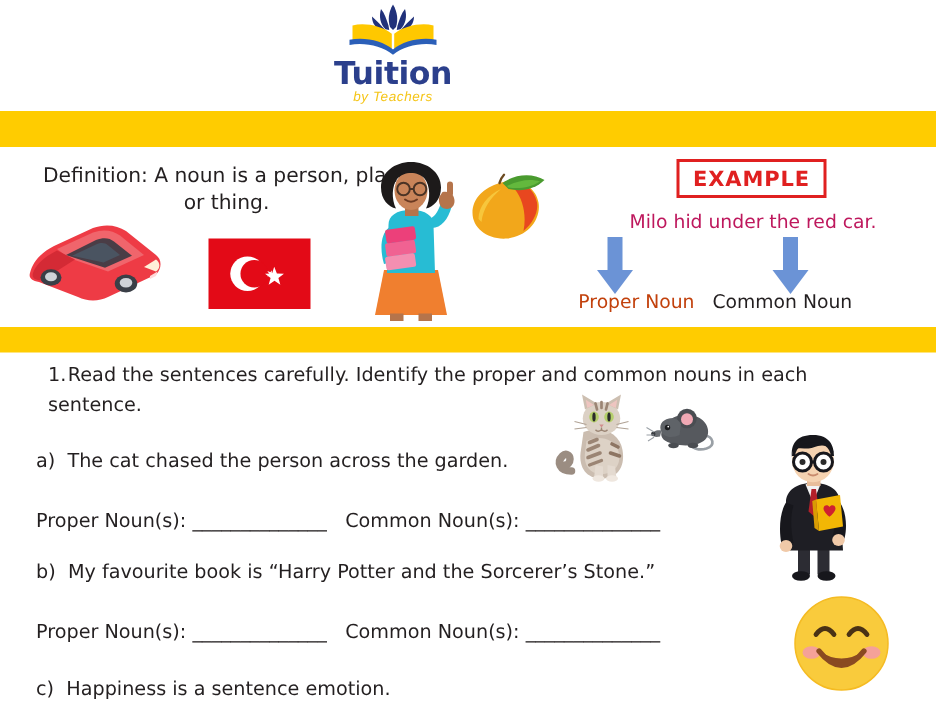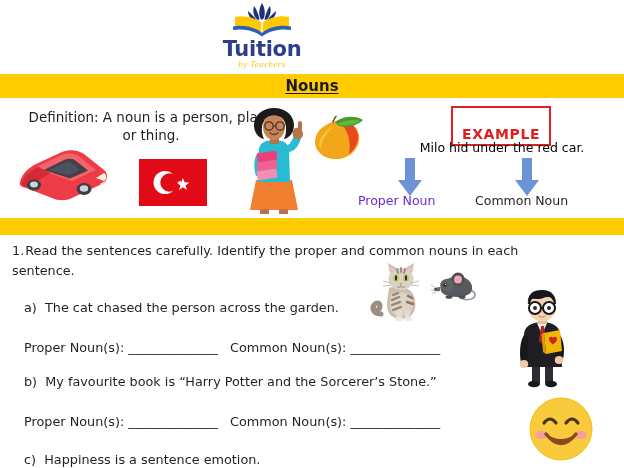--- a/index.html
+++ b/index.html
@@ -18,21 +18,21 @@
     position:absolute;left:0;top:2px;width:524px;height:72px;
     display:flex;flex-direction:column;align-items:center;justify-content:flex-start;
   }
   .logo-mark{width:66px;height:38px;position:relative;}
   .logo-text{
     font-family:"DejaVu Sans", sans-serif;
     font-weight:bold;font-size:21px;color:#2b3f8c;
     letter-spacing:-0.3px;line-height:1;margin-top:-1px;
   }
   .logo-sub{
-    font-family:Liberation Serif, serif;
+    font-family:Liberation Sans, sans-serif;
     font-style:italic;font-size:9px;color:#f5c518;
     line-height:1;margin-top:0px;letter-spacing:0.4px;
   }
 
   
   .bar{position:absolute;left:0;width:624px;background:#FFCC00;}
   .bar-title{top:74px;height:24px;}
   .bar-two{top:218px;height:17px;}
 
   .title-nouns{
@@ -55,45 +55,45 @@
   .flag-svg{position:absolute;left:139px;top:159px;width:68px;height:47px;}
   
   .teacher{position:absolute;left:232px;top:106px;width:84px;height:108px;}
   
   .mango{position:absolute;left:305px;top:112px;width:62px;height:52px;}
 
   
   .example-stamp{
     position:absolute;left:451px;top:106px;
     border:2px solid #e02020;
-    padding:18px 9px 2px 9px;
+    padding:4px 9px 2px 9px;
     color:#e02020;font-weight:bold;font-size:14px;
     font-family:"DejaVu Sans", sans-serif;
     letter-spacing:0.6px;
     line-height:1.15;
   }
   .example-sentence{
     position:absolute;left:381px;top:140px;width:242px;text-align:center;
-    font-size:12.5px;color:#000000;font-family:"DejaVu Sans", sans-serif;
+    font-size:12.5px;color:#be185d;font-family:"DejaVu Sans", sans-serif;
   }
   .arrow{position:absolute;width:26px;height:40px;}
   .arrow-proper{left:397px;top:158px;}
   .arrow-common{left:514px;top:158px;}
   .lbl-proper{
-    position:absolute;left:358px;top:193px;width:105px;text-align:left;
-    font-size:12.5px;color:#6d28d9;font-family:"DejaVu Sans", sans-serif;
+    position:absolute;left:358px;top:193px;width:105px;text-align:right;
+    font-size:12.5px;color:#c2410c;font-family:"DejaVu Sans", sans-serif;
   }
   .lbl-common{
     position:absolute;left:475px;top:193px;width:105px;text-align:left;
     font-size:12.5px;color:#231f20;font-family:"DejaVu Sans", sans-serif;
   }
 
   
   .q-num{
-    position:absolute;left:12px;top:241px;width:540px;
+    position:absolute;left:32px;top:241px;width:540px;
     font-size:12.8px;line-height:1.55;color:#231f20;
     font-family:"DejaVu Sans", sans-serif;
   }
   .q-num .num{margin-right:1px;}
   .q-num .body{display:inline;}
 
   .item{
     position:absolute;font-size:12.8px;line-height:1.5;color:#231f20;
     font-family:"DejaVu Sans", sans-serif;white-space:nowrap;
   }
@@ -134,21 +134,20 @@
         <path d="M60 15 C52 13 41 15 33.8 20.5 L33.8 31.5 C41 26.5 52 24.5 60 26 Z" fill="#FFC800"></path>
 
         <path d="M4 24.5 C14 22.5 26 25 33 31 C40 25 52 22.5 62 24.5 L62 28 C52 26.2 40.5 28.5 33 34.5 C25.5 28.5 14 26.2 4 28 Z" fill="#2b5fb8"></path>
       </svg>
     </div>
     <div class="logo-text">Tuition</div>
     <div class="logo-sub">by Teachers</div>
   </div>
 
   <div class="bar bar-title"></div>
-  <div class="title-nouns">Nouns</div>
 
   <div class="def-text">Definition: A noun is a person, place or thing.</div>
 
   <div class="car">
     <svg viewBox="0 0 100 62" width="100" height="62">
       <path d="M8 40 C10 32 16 26 24 22 L50 10 C58 7 66 8 72 12 L92 28 C96 31 96 37 92 41 L60 56 C54 59 46 59 40 56 L14 46 C9 45 7 43 8 40 Z" fill="#ee3b45"></path>
       <path d="M26 24 L50 13 C57 10.5 63 11.5 68 15 L84 28 L60 39 L34 30 Z" fill="#f0656c"></path>
       <path d="M32 28 L52 18 C57 16 61 16.5 64 19 L76 28.5 L58 36.5 L38 30 Z" fill="#2d3640" opacity="0.85"></path>
       <path d="M36 28.5 L52 21 C55.5 19.5 58 19.8 60 21.5 L68 28 L57 33 Z" fill="#4a5764" opacity="0.9"></path>
       <path d="M10 40 C12 34 18 29 26 25 L38 31 L16 45 C11 45 9 43 10 40 Z" fill="#d42a35"></path>

